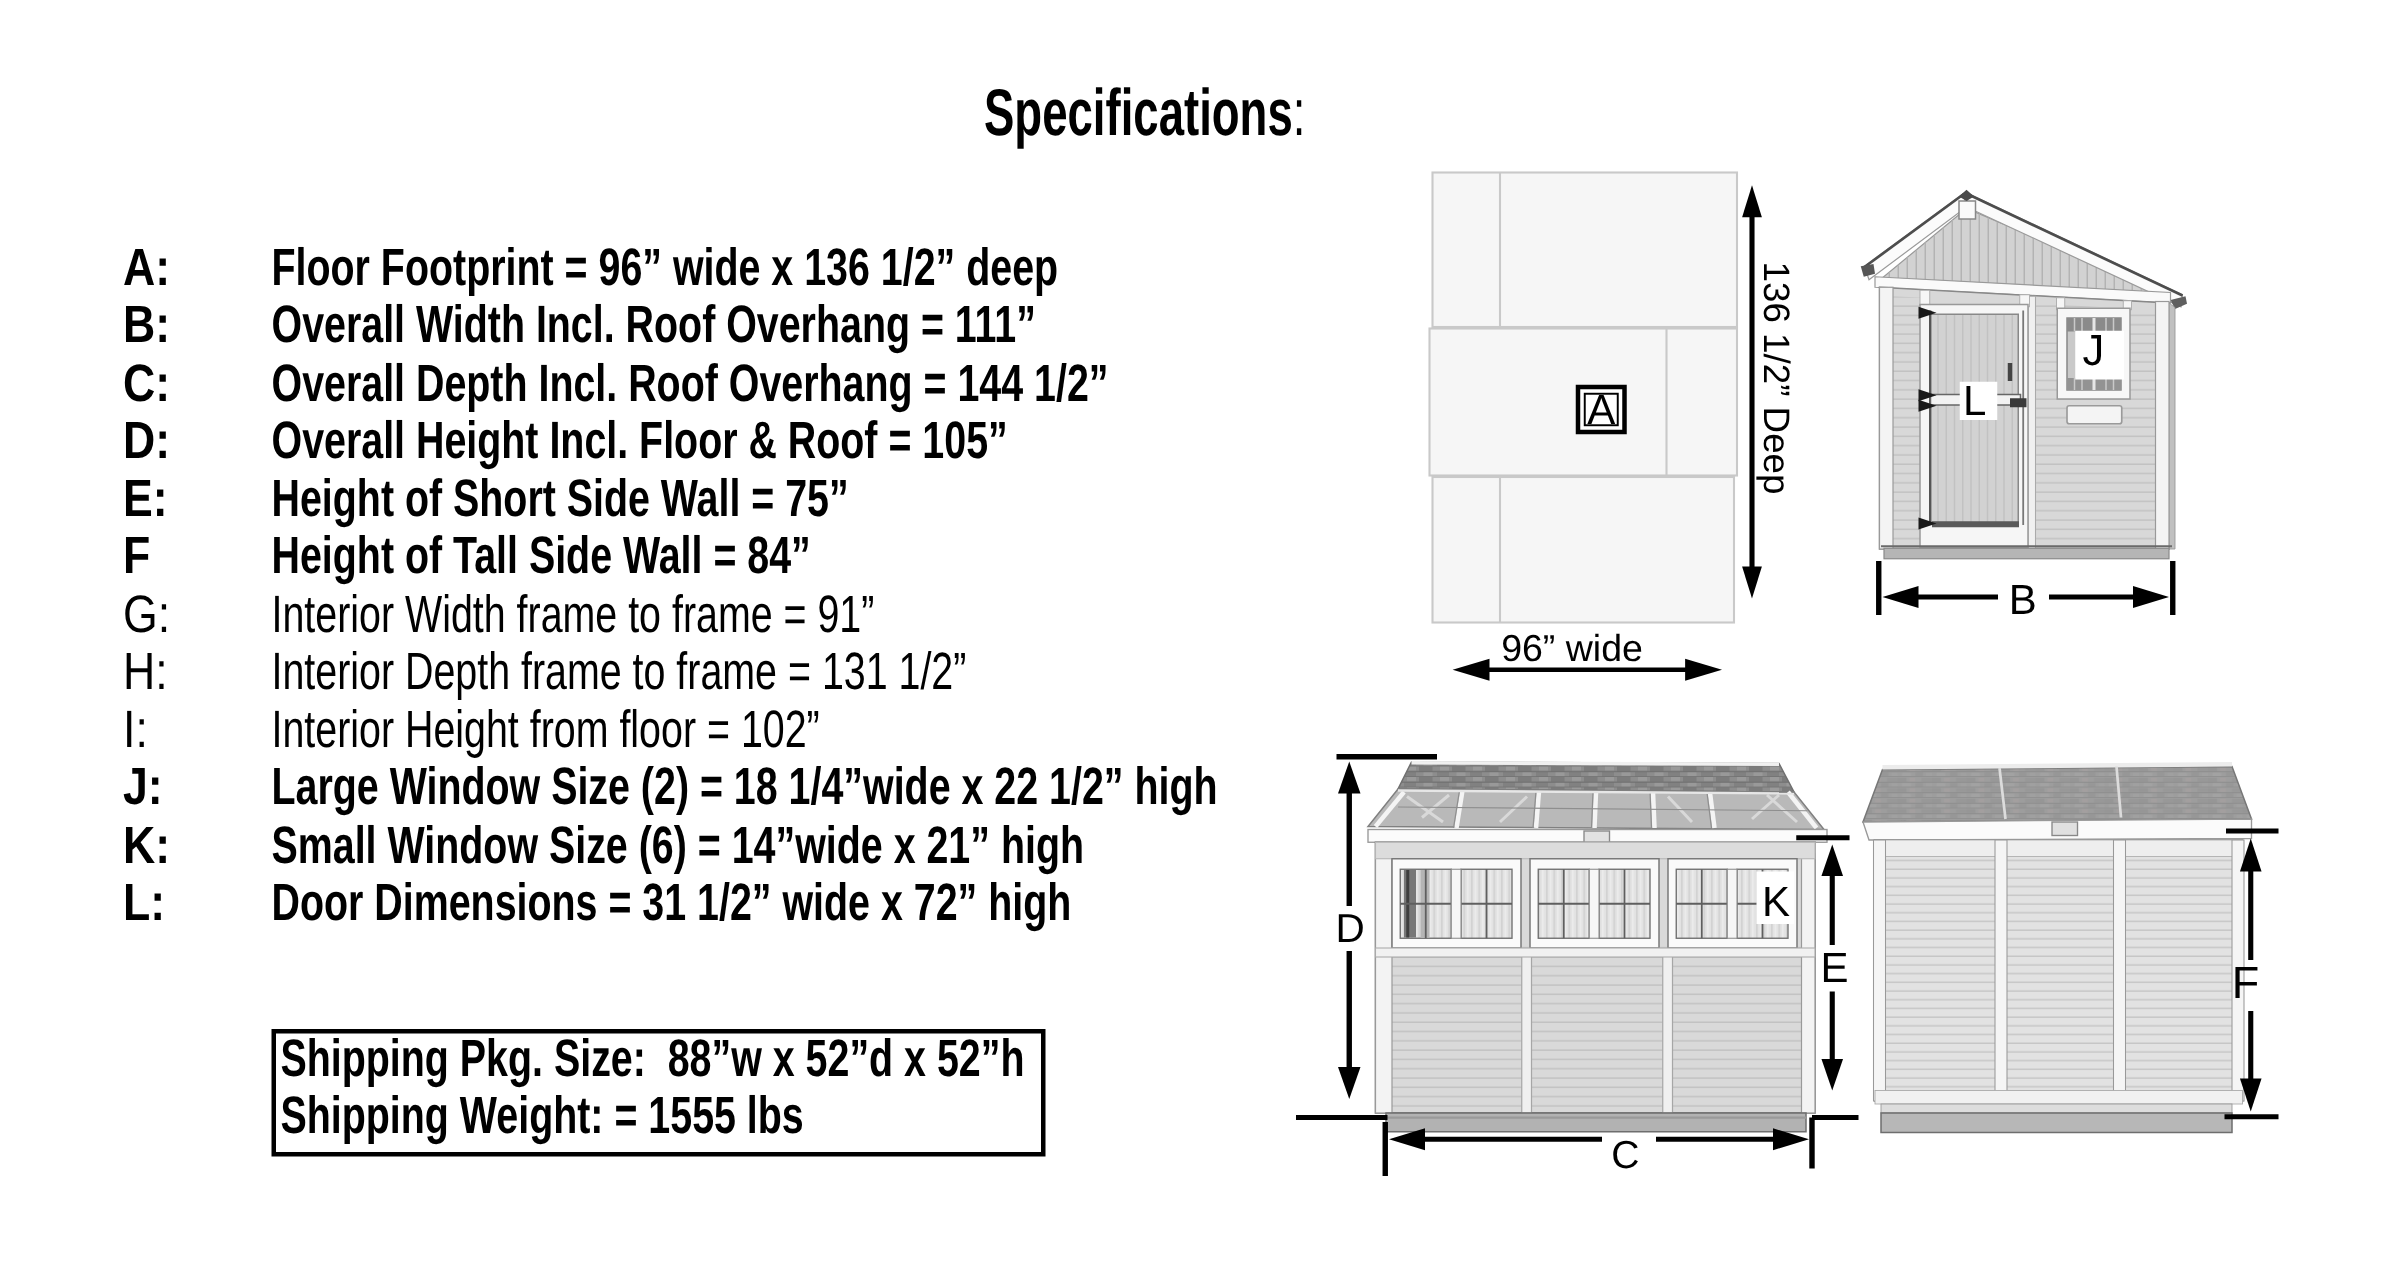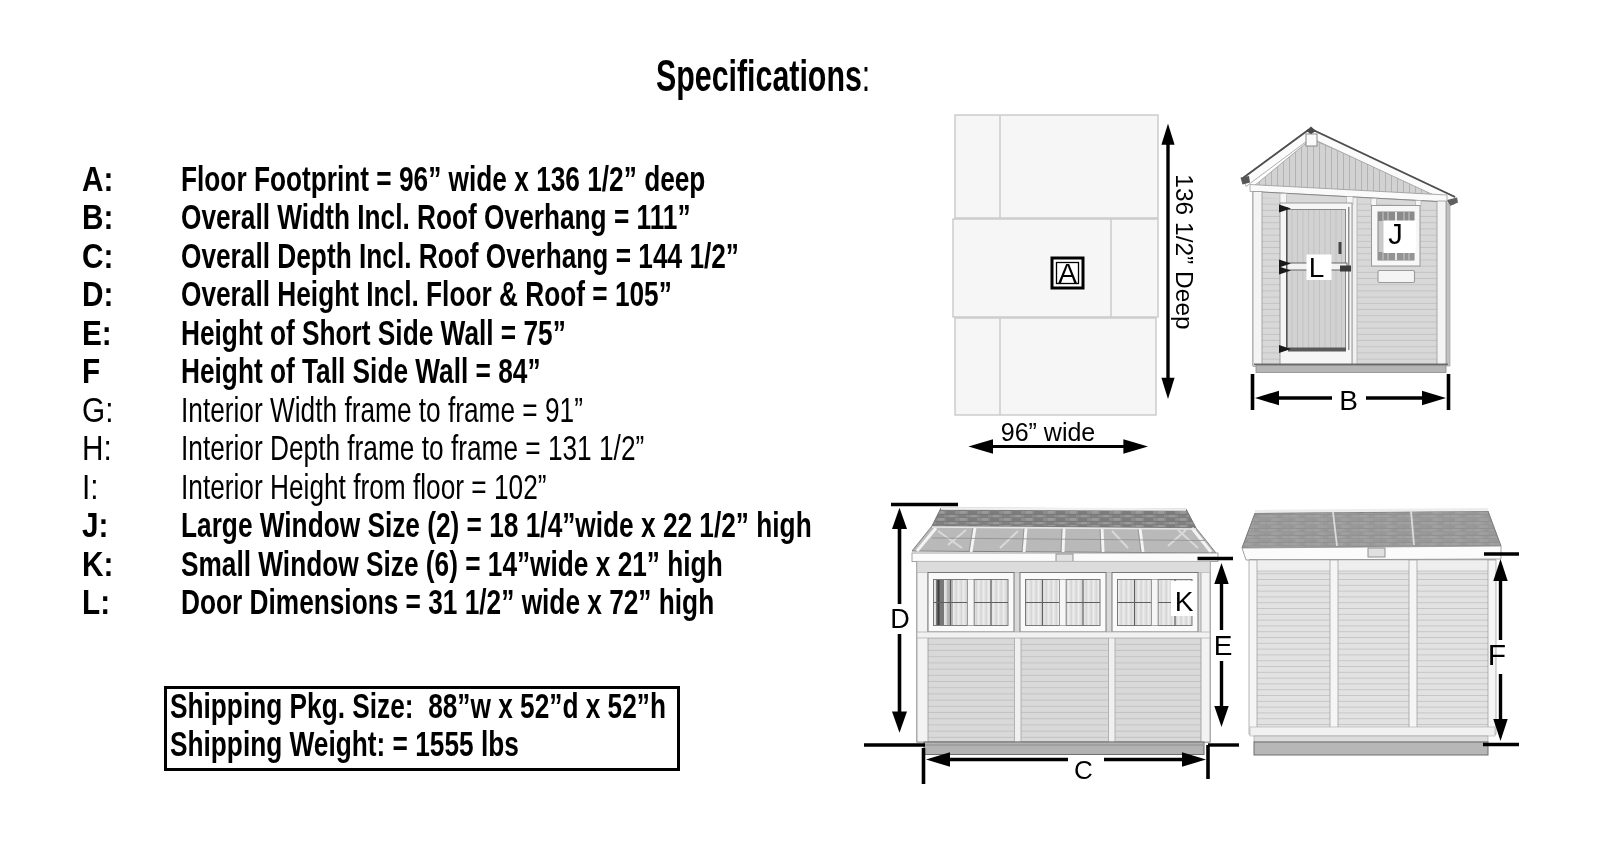--- a/index.html
+++ b/index.html
@@ -3,21 +3,21 @@
 <meta charset="utf-8">
 <style>
   html,body{margin:0;padding:0;}
   body{width:1600px;height:843px;background:#ffffff;position:relative;overflow:hidden;
        font-family:"Liberation Sans", sans-serif;}
   .abs{position:absolute;white-space:nowrap;}
   .ttl{left:656px;top:51px;font-size:44px;transform:scaleX(0.69);transform-origin:0 0;}
   .lt{position:absolute;left:82px;font-size:35px;line-height:35px;transform:scaleX(0.85);transform-origin:0 0;}
   .tx{position:absolute;left:181px;font-size:35px;line-height:35px;transform:scaleX(0.75);transform-origin:0 0;}
   .b{font-weight:bold;}
-  #shipbox{position:absolute;left:164px;top:686px;width:510px;height:79px;border:3px solid #000;}
+  #shipbox{position:absolute;left:181px;top:686px;width:510px;height:79px;border:3px solid #000;}
   .sh{position:absolute;left:3px;white-space:nowrap;font-size:35px;line-height:35px;font-weight:bold;transform:scaleX(0.75);transform-origin:0 50%;}
 </style>
 </head>
 <body>
 <div class="abs ttl"><span class="b">Specifications</span>:</div>
 
 <div class="abs" style="top:160.7px;">
     <span class="lt b">A:</span>
     <span class="tx b" id="tA">Floor Footprint = 96” wide x 136 1/2” deep</span>
   </div>

